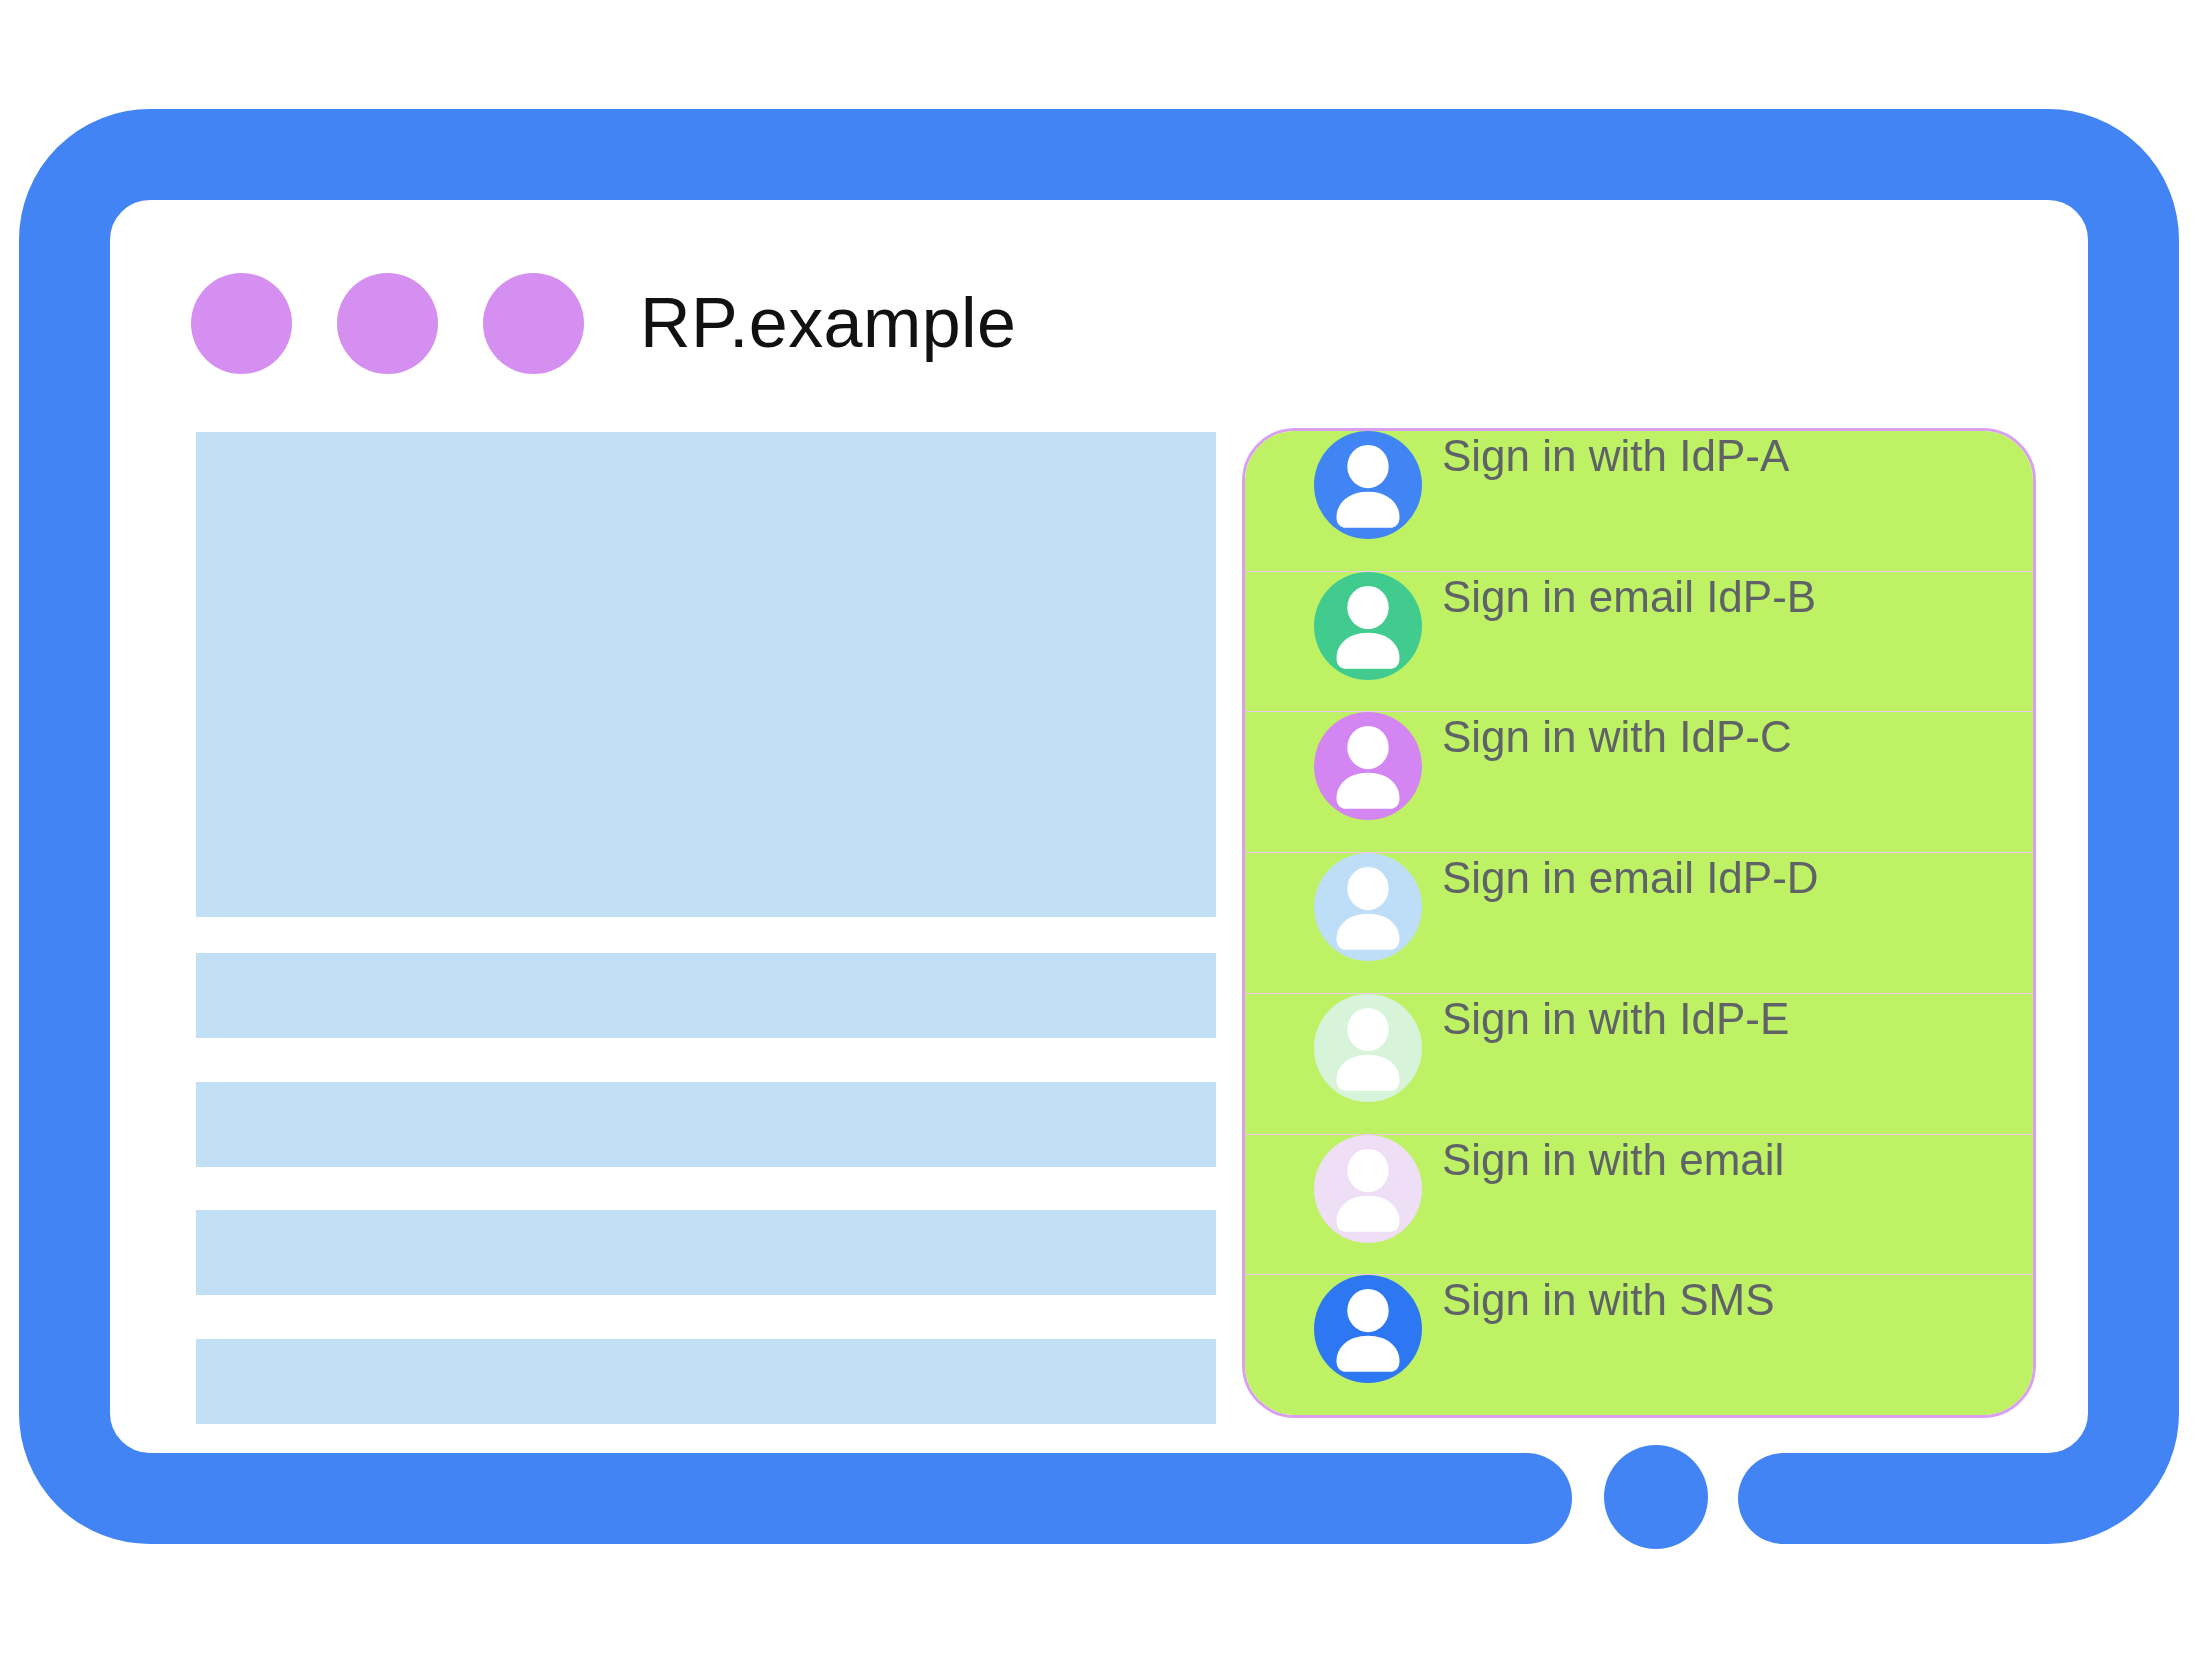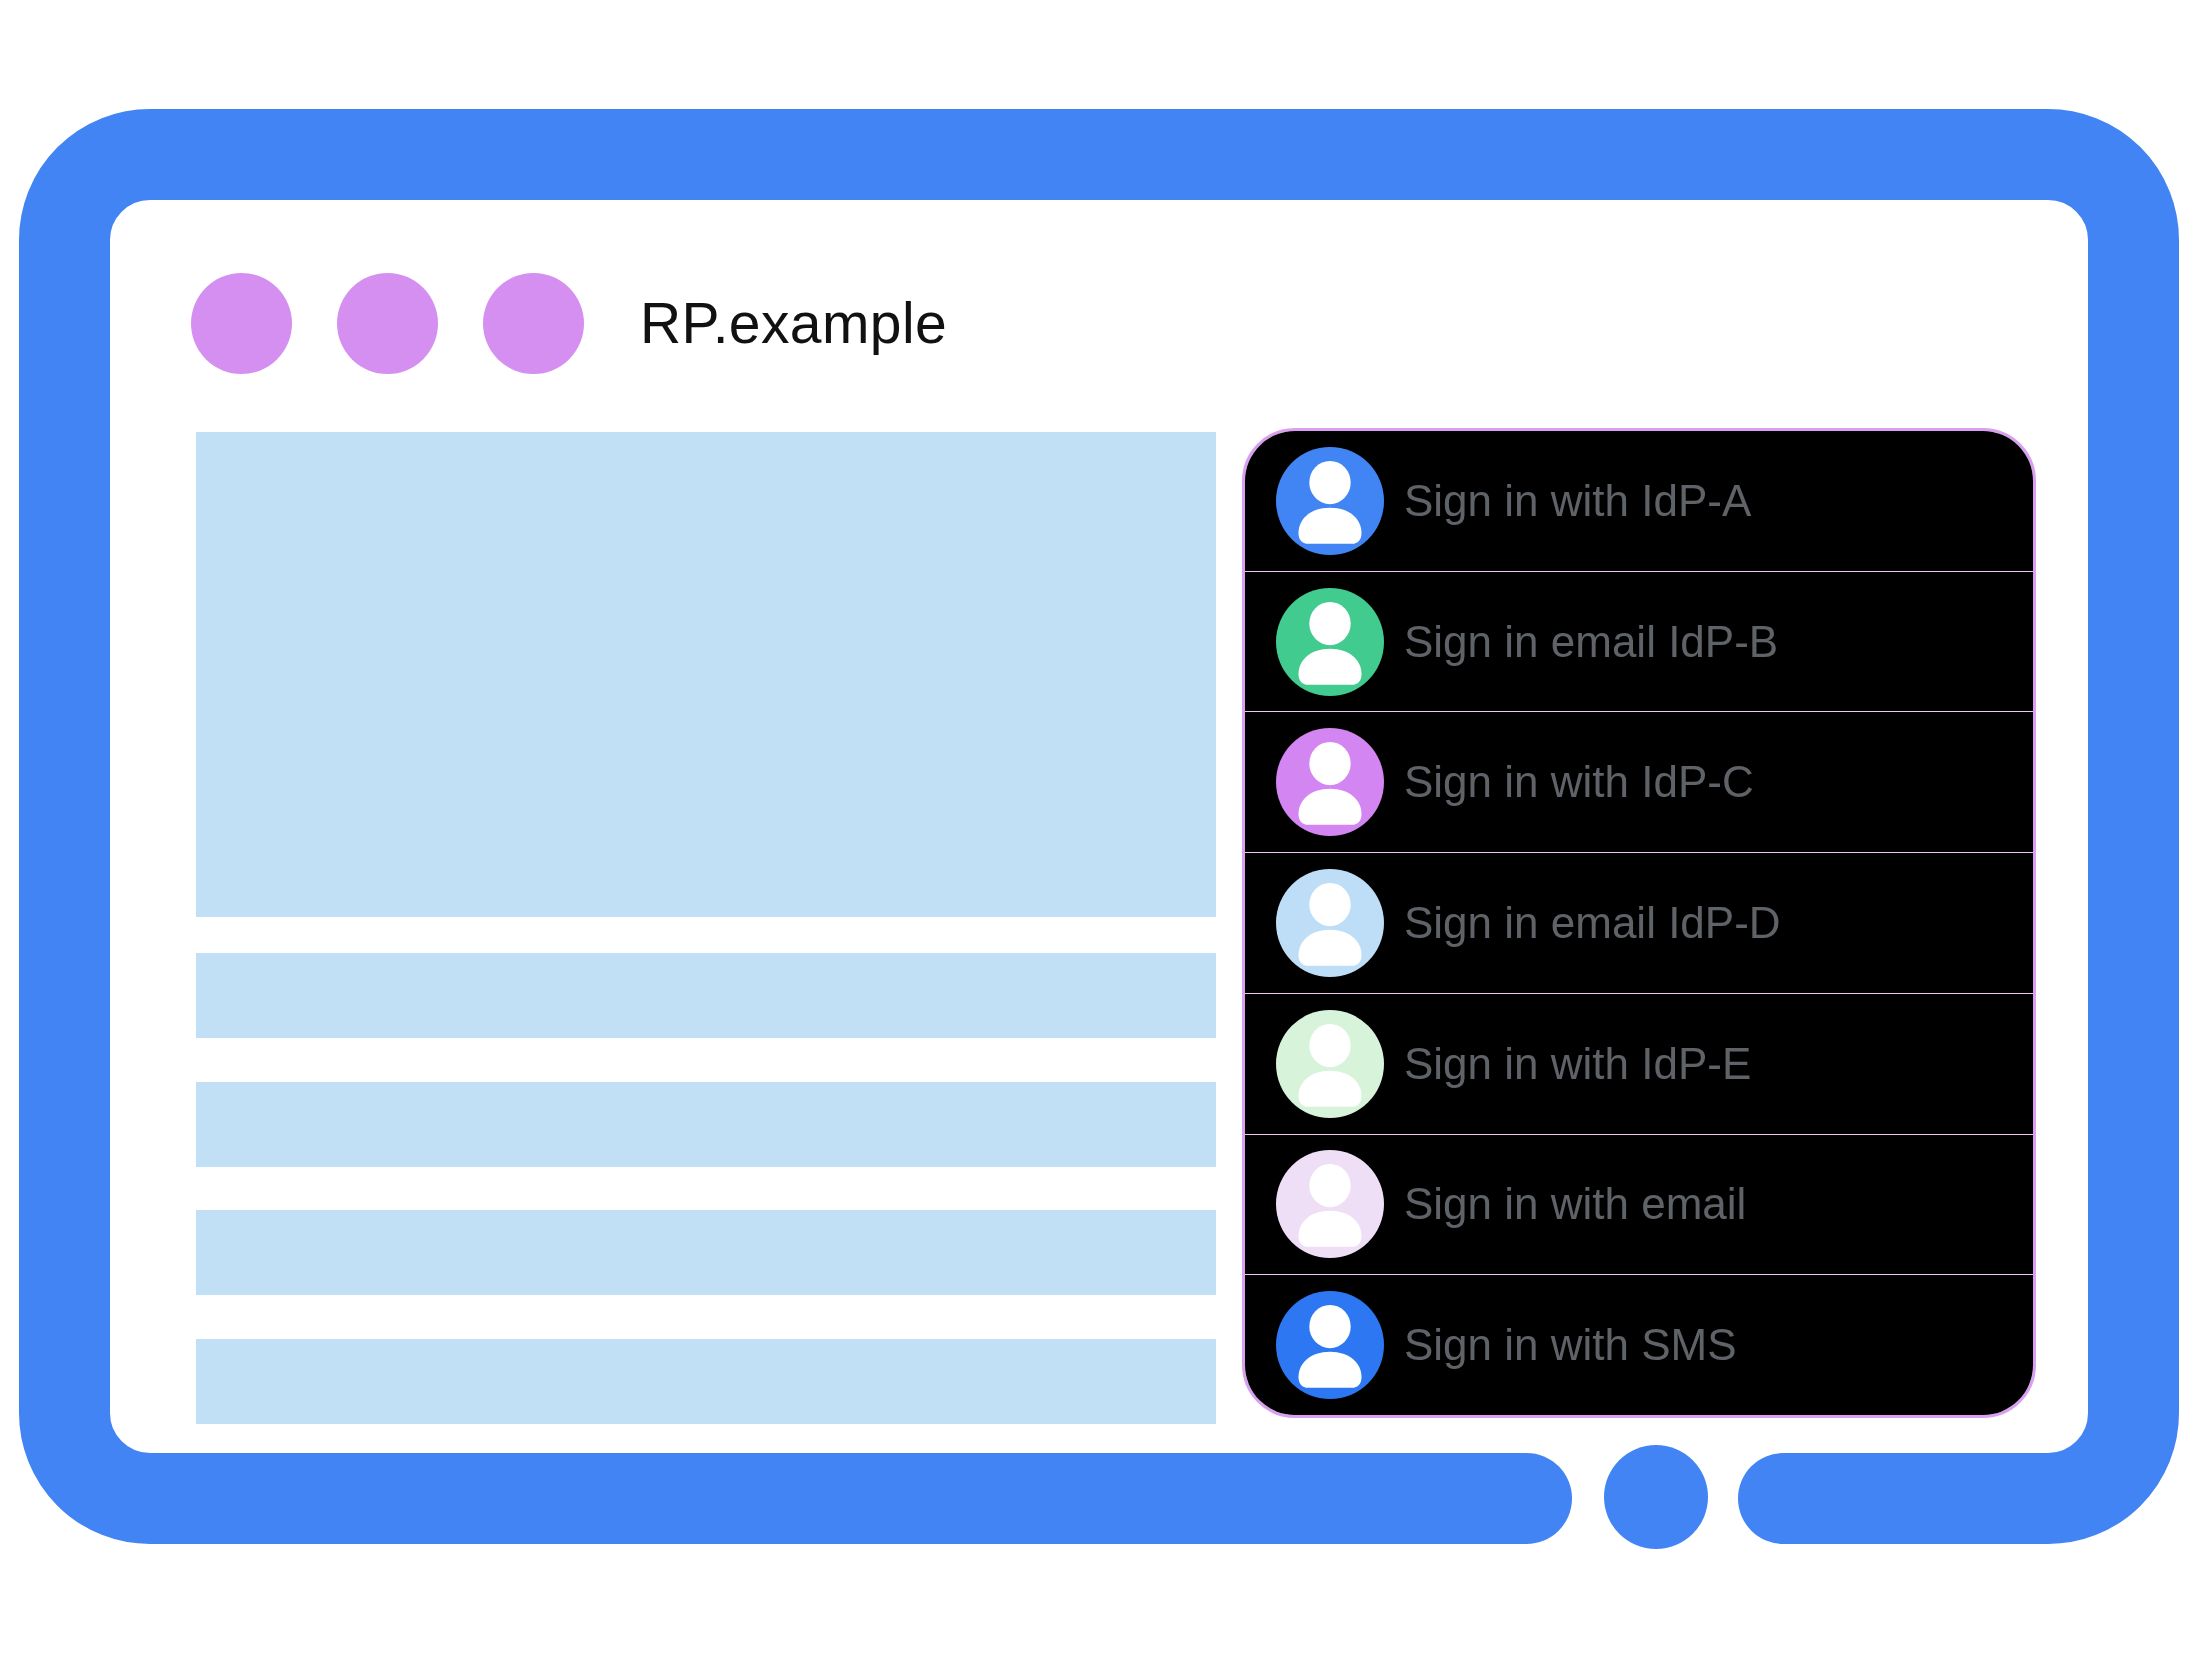--- a/index.html
+++ b/index.html
@@ -44,21 +44,21 @@
     position:absolute;left:191px;top:272px;height:102px;
     display:flex;align-items:center;
   }
   .dots{display:flex;gap:45px;}
   .dot{
     width:101px;height:101px;border-radius:50%;
     background:var(--dot-purple,#d48ff1);
   }
   .page-title{
     margin-left:56px;
-    font-size:57px;
+    font-size:70px;
     letter-spacing:0.4px;
     color:var(--title-color,#111111);
   }
 
   
   .hero{
     position:absolute;left:196px;top:432px;
     width:1020px;height:485px;
     background:var(--ph-blue,#c2e0f5);
   }
@@ -73,23 +73,23 @@
     width:794px;height:990px;
     box-sizing:border-box;
     background:#fff;
     border:3.5px solid var(--panel-border,#db9ff1);
     border-radius:53px;
     display:flex;flex-direction:column;
     overflow:hidden;
   }
   .row{
     flex:1 1 0;
-    display:flex;align-items:center;
-    padding-left:31px;
-    background:#000000;
+    display:flex;align-items:flex-start;
+    padding-left:69px;
+    background:#bef264;
     cursor:pointer;
   }
   .row + .row{border-top:1.8px solid var(--panel-divider,#f2c8f3);}
   .avatar{width:108px;height:108px;flex:0 0 auto;margin-right:20px;}
   .avatar svg{width:100%;height:100%;display:block;}
   .av-head,.av-body{fill:#ffffff;}
   .row-label{
     font-size:44px;font-weight:500;
     color:var(--label-gray,#5f6368);
     white-space:nowrap;

